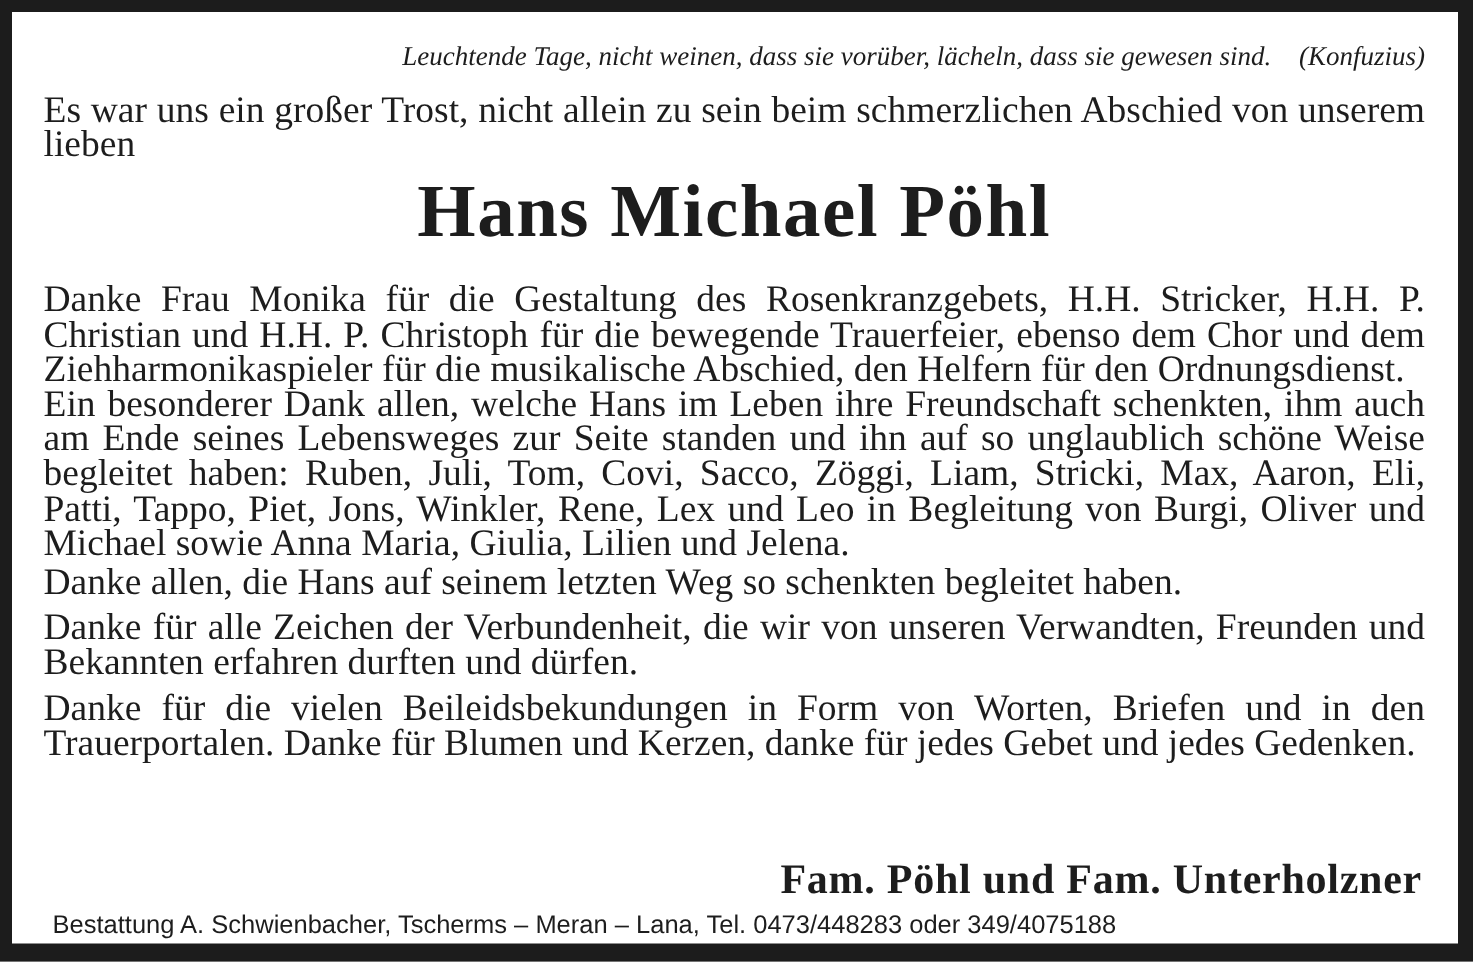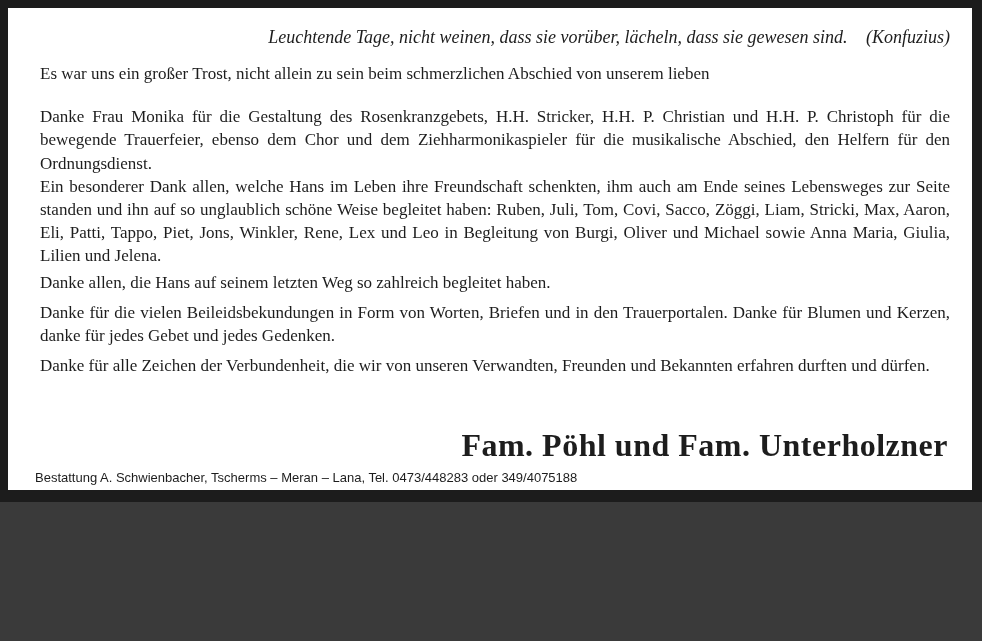--- a/index.html
+++ b/index.html
@@ -3,45 +3,45 @@
 <meta charset="utf-8">
 <style>
   html, body {
     margin: 0;
     padding: 0;
     background: #3a3a3a;
   }
   .card {
     position: relative;
     width: 982px;
-    height: 502px;
+    height: 641px;
     box-sizing: border-box;
     background: var(--bg-color, #ffffff);
     border-style: solid;
     border-color: var(--frame-color, #1c1c1c);
     border-width: 8px 10px 12px 8px;
-    padding: 12px 22px 0 32px;
+    padding: 12px 22px 0 21px;
     overflow: hidden;
     color: var(--text-color, #1d1d1d);
     font-family: "Liberation Serif", serif;
   }
   .quote-line {
     text-align: right;
     font-style: italic;
     font-size: 18px;
     line-height: 22px;
     margin: 6px 0 0 0;
     white-space: nowrap;
   }
   .quote-attrib {
     margin-left: 14px;
   }
   p.body {
     margin: 0;
-    font-size: 17px;
+    font-size: 25px;
     line-height: 23.2px;
     text-align: justify;
     hyphens: manual;
   }
   .intro {
     margin-top: 14px !important;
   }
   .name {
     margin: 4px 0 10px 0;
     text-align: center;
@@ -59,57 +59,58 @@
   .small-gap {
     margin-top: 3px !important;
   }
   .small-gap2 {
     margin-top: 7px !important;
   }
   .signature {
     position: absolute;
     right: 24px;
     bottom: 26px;
-    font-size: 32px;
+    font-size: 28px;
     font-weight: bold;
     letter-spacing: 0.5px;
     white-space: nowrap;
   }
   .footer {
     position: absolute;
     left: 27px;
     bottom: 4px;
     font-family: "Liberation Sans", sans-serif;
-    font-size: 13px;
+    font-size: 17px;
     line-height: 17px;
     color: var(--text-color, #1d1d1d);
     white-space: nowrap;
   }
 </style>
 </head>
 <body>
 
 <div class="card">
 
   <div class="quote-line">
     <span class="quote-text">Leuchtende Tage, nicht weinen, dass sie vorüber, lächeln, dass sie gewesen sind.</span>
     <span class="quote-attrib">(Konfuzius)</span>
   </div>
 
   <p class="body intro">Es war uns ein großer Trost, nicht allein zu sein beim schmerzlichen Abschied von unserem lieben</p>
 
+  <h1 class="name">Hans Michael Pöhl</h1>
 
 
   <p class="body gap-top">Danke Frau Monika für die Gestaltung des Rosenkranzgebets, H.H. Stricker, H.H. P. Christian und H.H. P. Christoph für die bewegende Trauerfeier, ebenso dem Chor und dem Ziehharmo­nikaspieler für die musikalische Abschied, den Helfern für den Ordnungsdienst.</p>
 
   <p class="body">Ein besonderer Dank allen, welche Hans im Leben ihre Freundschaft schenkten, ihm auch am Ende seines Lebensweges zur Seite standen und ihn auf so unglaublich schöne Weise begleitet haben: Ruben, Juli, Tom, Covi, Sacco, Zöggi, Liam, Stricki, Max, Aaron, Eli, Patti, Tappo, Pi­et, Jons, Winkler, Rene, Lex und Leo in Begleitung von Burgi, Oliver und Michael sowie Anna Maria, Giulia, Lilien und Jelena.</p>
 
-  <p class="body small-gap">Danke allen, die Hans auf seinem letzten Weg so zahlreich begleitet haben.</p>
+  <p class="body small-gap">Danke allen, die Hans auf seinem letzten Weg so schenkten begleitet haben.</p>
+
+  <p class="body small-gap2">Danke für alle Zeichen der Verbundenheit, die wir von unseren Verwandten, Freunden und Bekannten erfahren durften und dürfen.</p>
 
   <p class="body small-gap2">Danke für die vielen Beileidsbekundungen in Form von Worten, Briefen und in den Trauerpor­talen. Danke für Blumen und Kerzen, danke für jedes Gebet und jedes Gedenken.</p>
-
-  <p class="body small-gap2">Danke für alle Zeichen der Verbundenheit, die wir von unseren Verwandten, Freunden und Bekannten erfahren durften und dürfen.</p>
 
   <div class="signature">Fam. Pöhl und Fam. Unterholzner</div>
 
   <div class="footer">Bestattung A. Schwienbacher, Tscherms – Meran – Lana, Tel. 0473/448283 oder 349/4075188</div>
 
 </div>
 
 </body></html>

